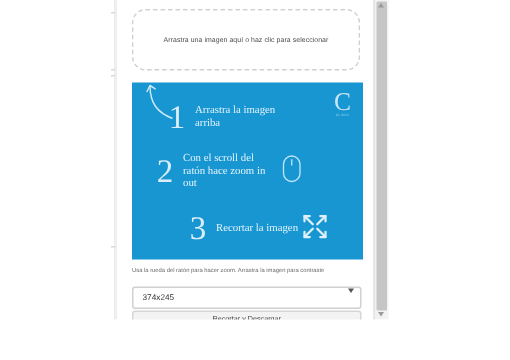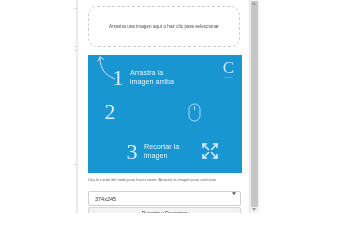--- a/index.html
+++ b/index.html
@@ -120,21 +120,21 @@
   .step-num {
     font-family: "Liberation Serif", serif;
     font-size: 22px;
     line-height: 22px;
     color: #d9eefa;
     width: 16px;
     text-align: center;
     font-weight: 400;
   }
   .step-text {
-    font-family: Liberation Sans, sans-serif;
+    font-family: Liberation Serif, serif;
     font-size: 7.2px;
     line-height: 8.6px;
     color: #e4f3fc;
     margin-left: 4px;
     max-width: 58px;
   }
 
   
   #step-1 { left: 22px; top: 12px; }
   #curve-arrow-icon {
@@ -296,20 +296,21 @@
         <path d="M4 2 L2 6 M4 2 L7.5 4.2" fill="none" stroke="#cbe8f8" stroke-width="1" stroke-linecap="round"></path>
       </svg>
 
       <div class="step" id="step-1">
         <span class="step-num">1</span>
         <span class="step-text">Arrastra la imagen arriba</span>
       </div>
 
       <div class="step" id="step-2">
         <span class="step-num">2</span>
+        <span class="step-text">Con el scroll del ratón hace zoom in out</span>
       </div>
 
       <svg id="mouse-scroll-icon" viewBox="0 0 13 19">
         <rect x="1" y="1" width="11" height="17" rx="5.5" ry="5.5" fill="none" stroke="#bfe4f7" stroke-width="0.9"></rect>
         <line x1="6.5" y1="3.5" x2="6.5" y2="7" stroke="#bfe4f7" stroke-width="0.9" stroke-linecap="round"></line>
       </svg>
 
       <div class="step" id="step-3">
         <span class="step-num">3</span>
         <span class="step-text">Recortar la imagen</span>

